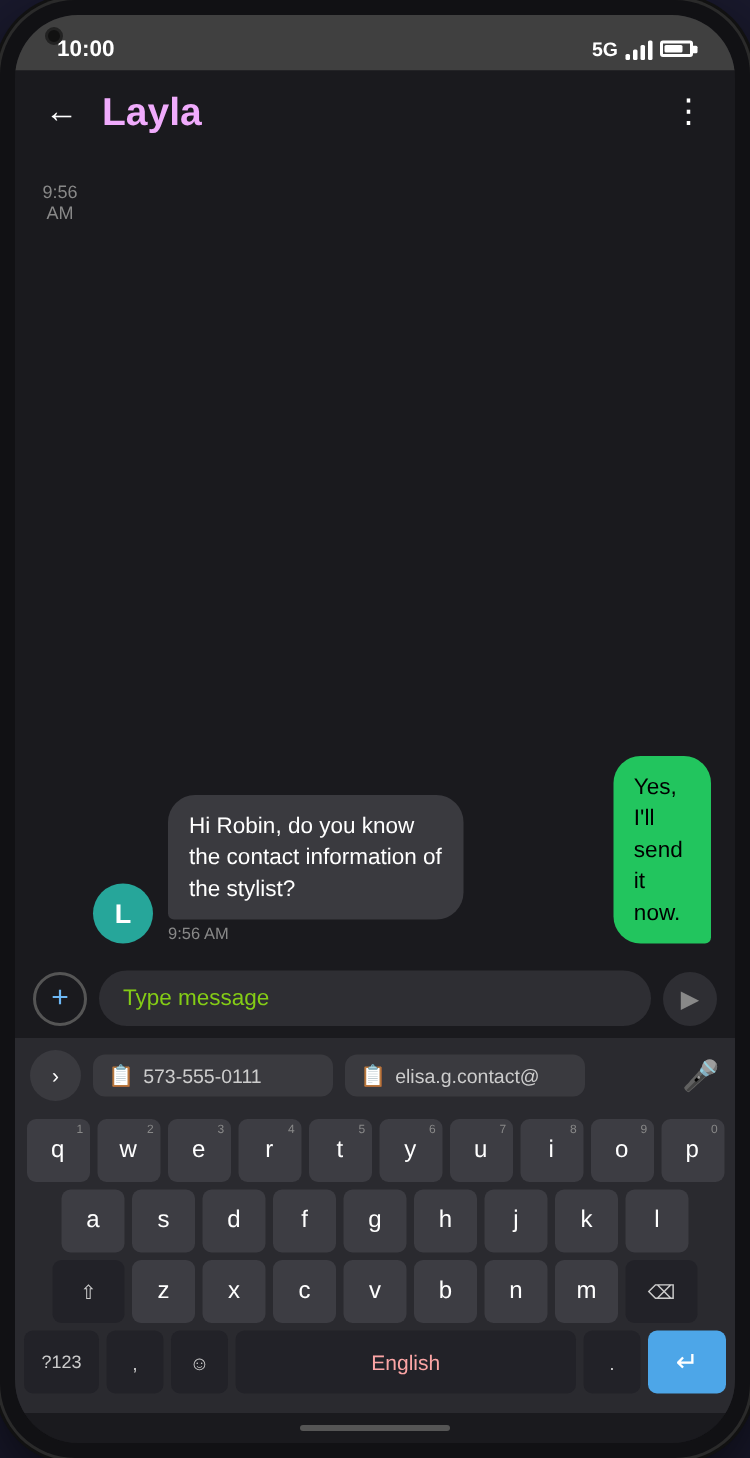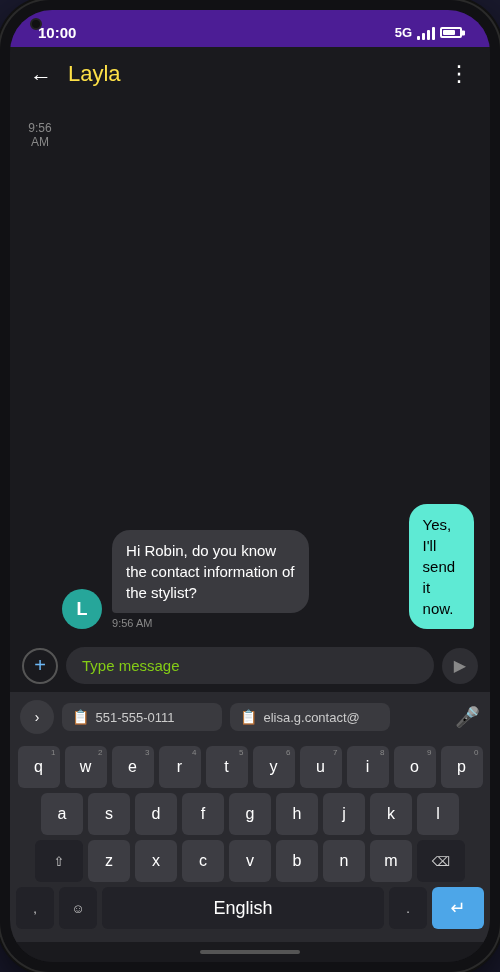--- a/index.html
+++ b/index.html
@@ -38,21 +38,21 @@
       right: 10px;
       bottom: 10px;
       background: #1a1a1e;
       border-radius: 42px;
       overflow: hidden;
       display: flex;
       flex-direction: column;
     }
     
     .status-bar {
-      background: #4c1d95;
+      background: #404040;
       padding: 14px 28px 6px;
       display: flex;
       justify-content: space-between;
       align-items: center;
       flex-shrink: 0;
     }
     .status-time {
       font-size: 15px;
       font-weight: 600;
       color: #fff;
@@ -124,23 +124,23 @@
       gap: 12px;
       flex-shrink: 0;
     }
     .back-btn {
       color: #fff;
       font-size: 22px;
       cursor: pointer;
       padding: 4px;
     }
     .contact-name {
-      color: #fde047;
-      font-size: 22px;
-      font-weight: 400;
+      color: #f0abfc;
+      font-size: 26px;
+      font-weight: 700;
       flex: 1;
     }
     .more-btn {
       color: #fff;
       font-size: 22px;
       cursor: pointer;
       padding: 4px;
     }
     
     .messages-area {
@@ -192,21 +192,21 @@
       font-size: 15px;
       line-height: 1.4;
       margin-top: 28px;
     }
     .bubble.received {
       background: #3a3a3f;
       color: #fff;
       border-bottom-left-radius: 4px;
     }
     .bubble.sent {
-      background: #5eead4;
+      background: #22c55e;
       color: #000;
       border-bottom-right-radius: 4px;
       align-self: flex-end;
     }
     .msg-time {
       font-size: 11px;
       color: #888;
       margin-top: 4px;
     }
     
@@ -335,22 +335,22 @@
       color: #888;
     }
     .kb-key.special {
       background: #222228;
       font-size: 13px;
       color: #ccc;
     }
     .kb-key.space {
       flex: 4;
       max-width: none;
-      font-size: 18px;
-      color: #ffffff;
+      font-size: 14px;
+      color: #fca5a5;
     }
     .kb-key.shift {
       background: #222228;
     }
     .kb-key.delete {
       background: #222228;
     }
     .kb-key.enter {
       background: #4da6e8;
       color: #fff;
@@ -431,21 +431,21 @@
         <span style="color:#888;">▶</span>
       </div>
     </div>
 
     <div class="keyboard-suggestions">
       <div class="keyboard-arrow">
         <span>›</span>
       </div>
       <div class="suggestion-chip">
         <span class="chip-icon">📋</span>
-        <span>551-555-0111</span>
+        <span>573-555-0111</span>
       </div>
       <div class="suggestion-chip">
         <span class="chip-icon">📋</span>
         <span>elisa.g.contact@</span>
       </div>
       <span class="mic-btn">🎤</span>
     </div>
 
     <div class="keyboard">
 
@@ -480,20 +480,21 @@
         <div class="kb-key">x</div>
         <div class="kb-key">c</div>
         <div class="kb-key">v</div>
         <div class="kb-key">b</div>
         <div class="kb-key">n</div>
         <div class="kb-key">m</div>
         <div class="kb-key delete special" style="max-width:48px;">⌫</div>
       </div>
 
       <div class="kb-row">
+        <div class="kb-key special" style="max-width:50px; font-size:12px;">?123</div>
         <div class="kb-key special" style="max-width:38px;">,</div>
         <div class="kb-key special" style="max-width:38px;">☺</div>
         <div class="kb-key space special">English</div>
         <div class="kb-key special" style="max-width:38px;">.</div>
         <div class="kb-key enter return-key">↵</div>
       </div>
     </div>
 
     <div class="gesture-bar">
       <div class="gesture-indicator"></div>

